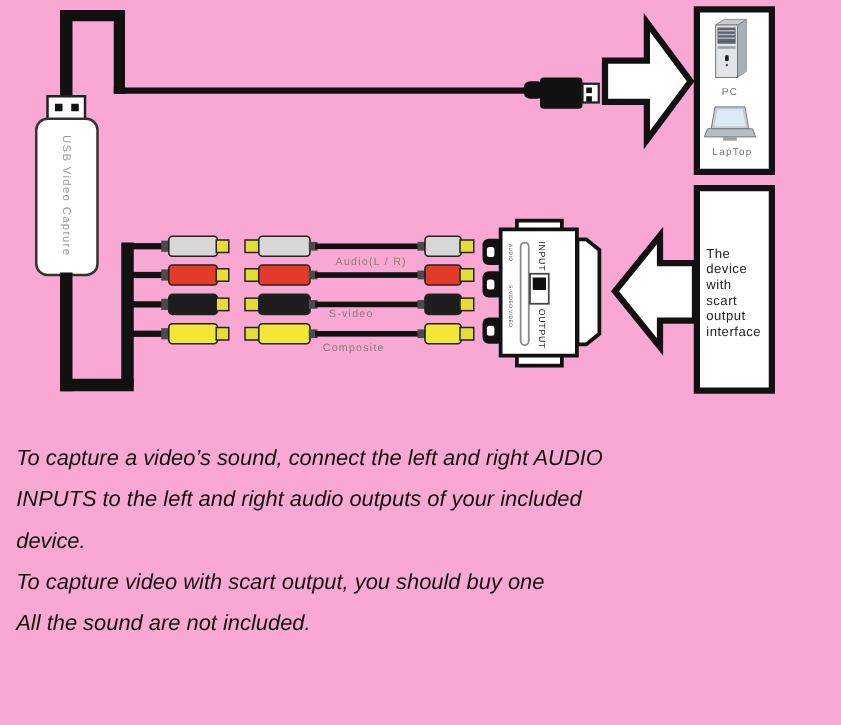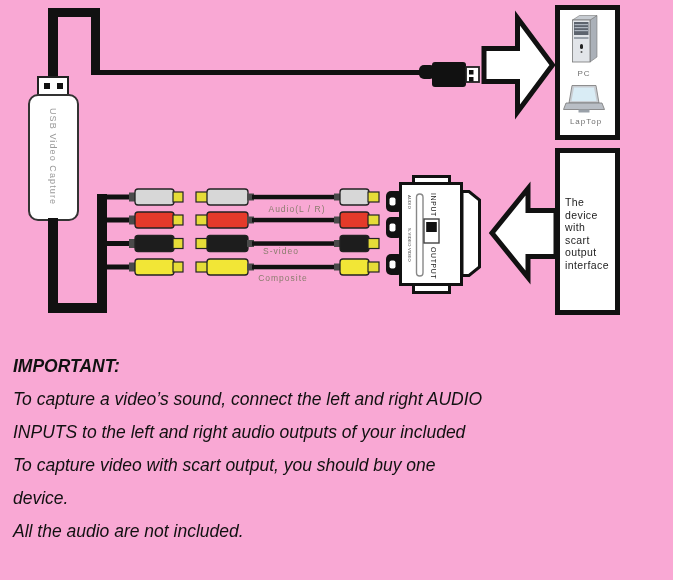--- a/index.html
+++ b/index.html
@@ -168,21 +168,20 @@
     <text class="devtxt" x="565" y="218.6">device</text>
     <text class="devtxt" x="565" y="231.2">with</text>
     <text class="devtxt" x="565" y="243.8">scart</text>
     <text class="devtxt" x="565" y="256.4">output</text>
     <text class="devtxt" x="565" y="269">interface</text>
   </g>
 </svg>
 
 
 <div class="notes">
-  <div class="notes-heading">IMPORTANT:</div>
   <div class="notes-line">To capture a video’s sound, connect the left and right AUDIO</div>
   <div class="notes-line">INPUTS to the left and right audio outputs of your included</div>
+  <div class="notes-line">device.</div>
   <div class="notes-line">To capture video with scart output, you should buy one</div>
-  <div class="notes-line">device.</div>
-  <div class="notes-line">All the audio are not included.</div>
+  <div class="notes-line">All the sound are not included.</div>
 </div>
 
 </div>
 
 </body></html>

